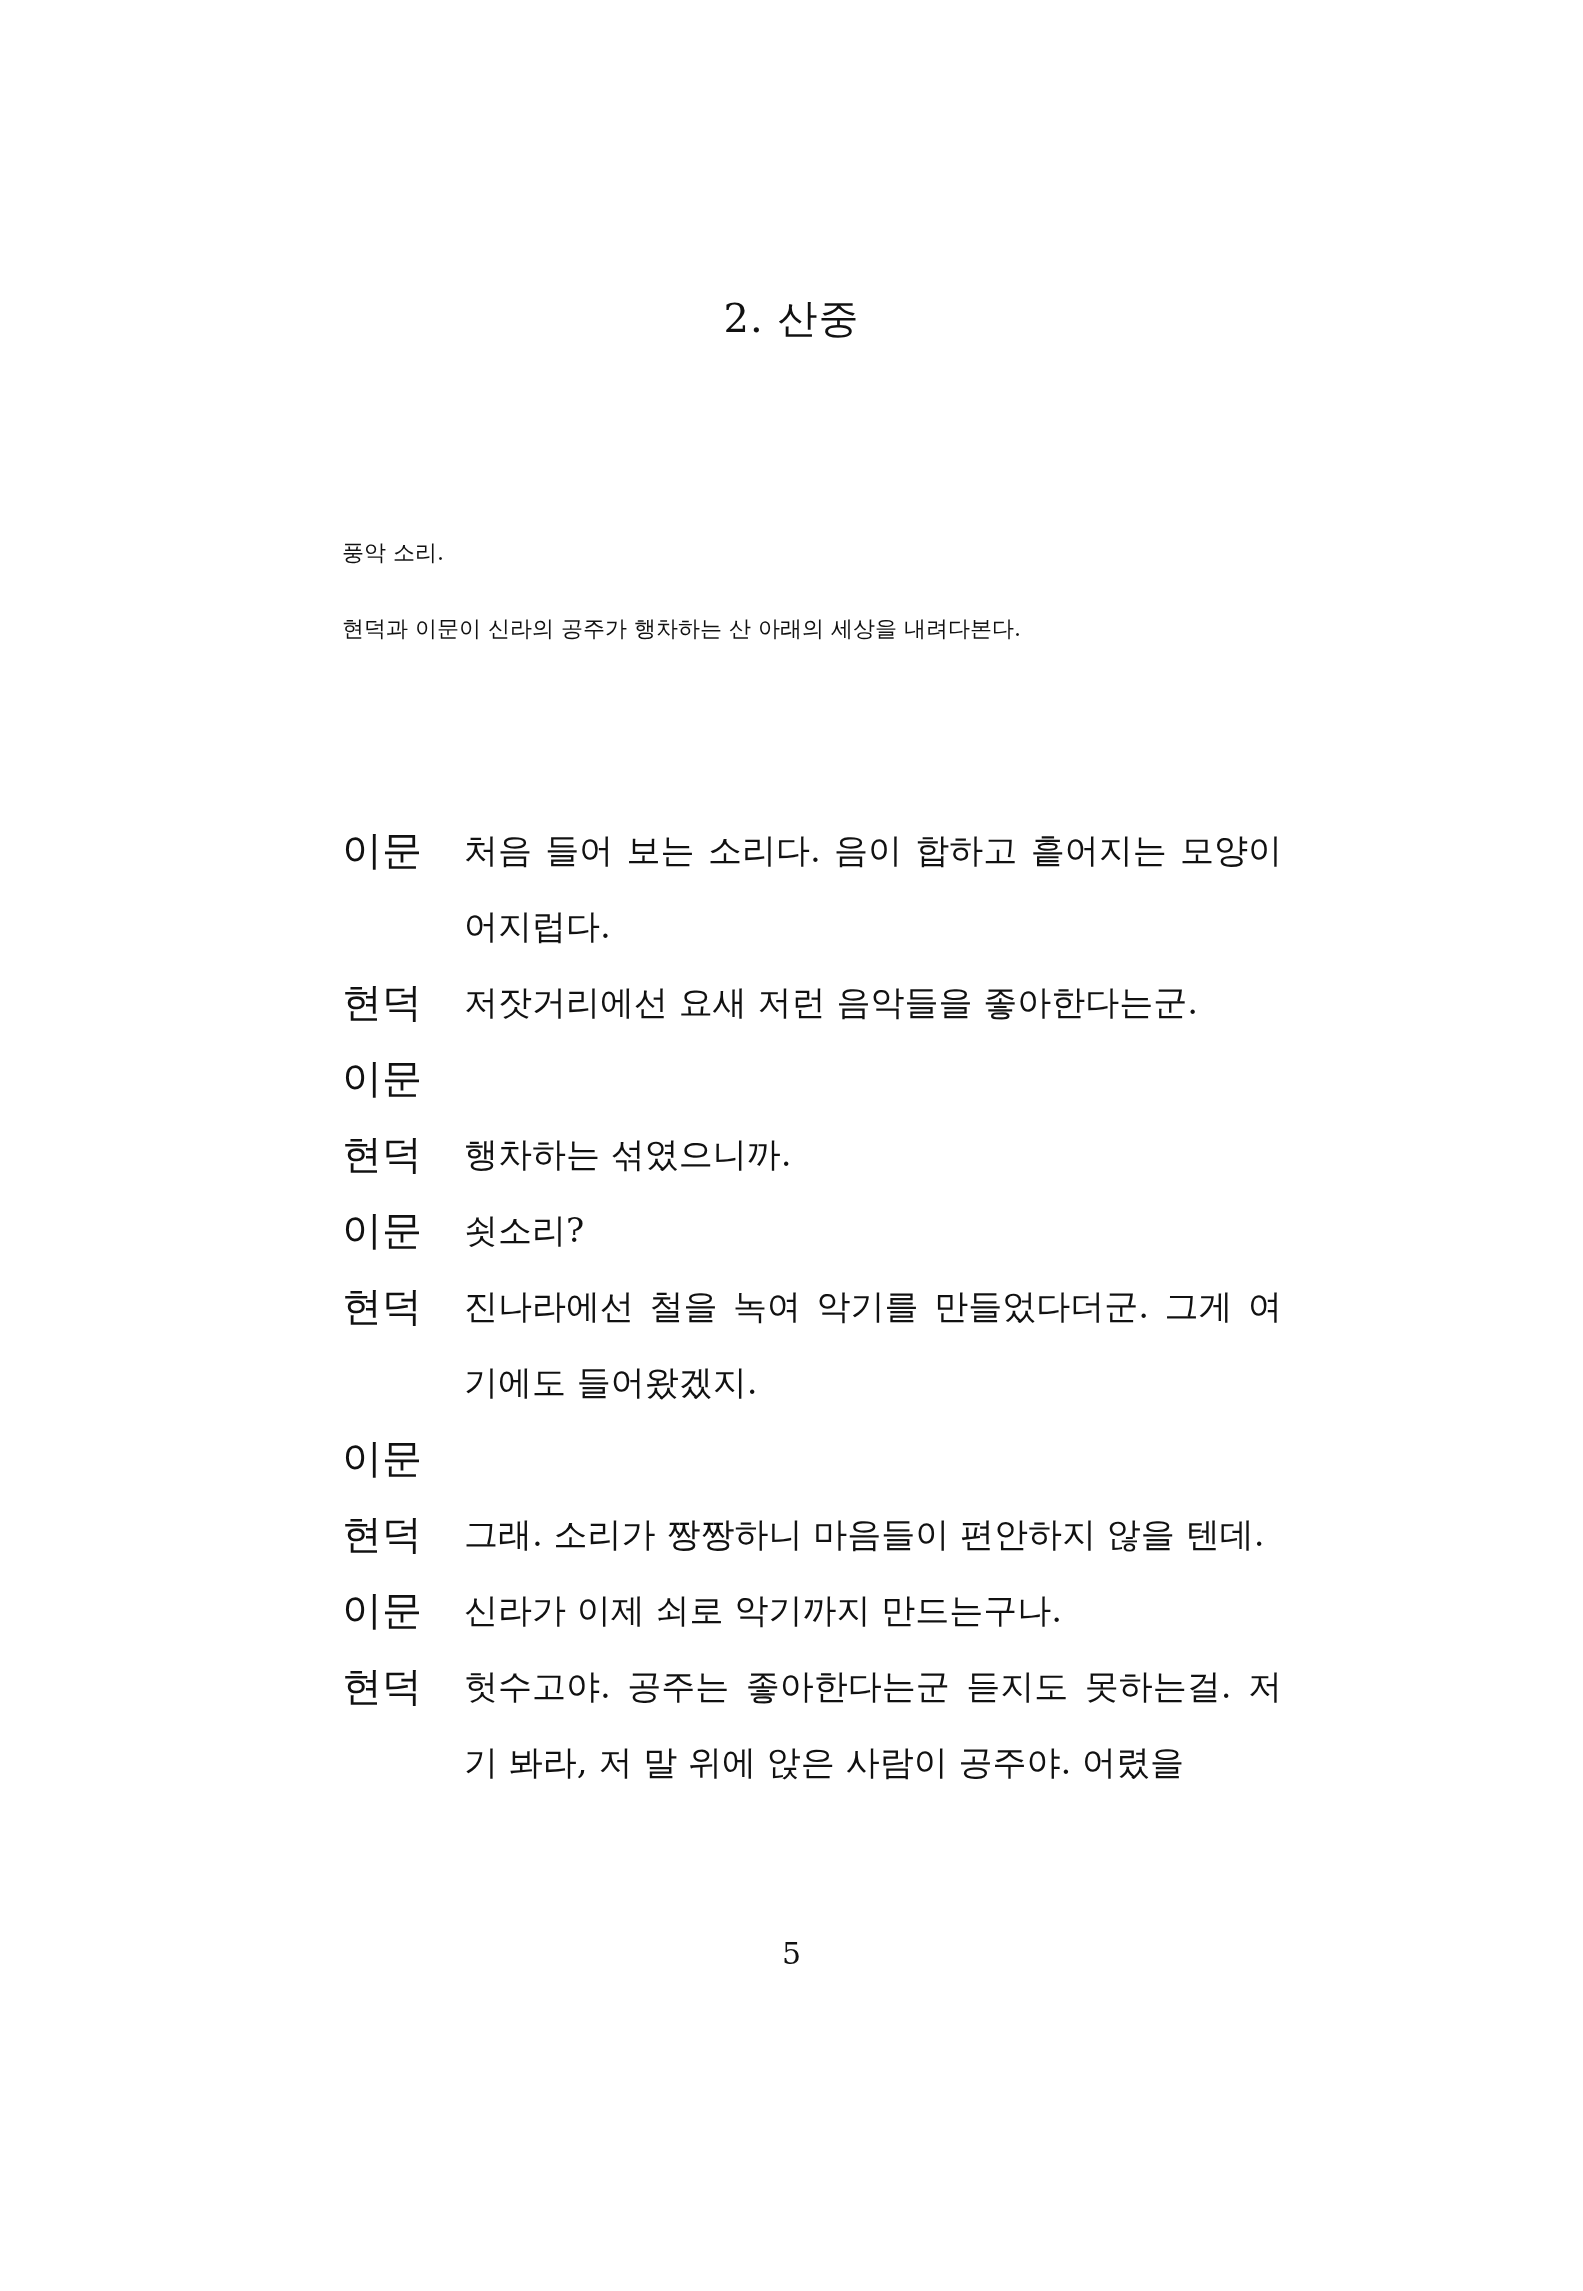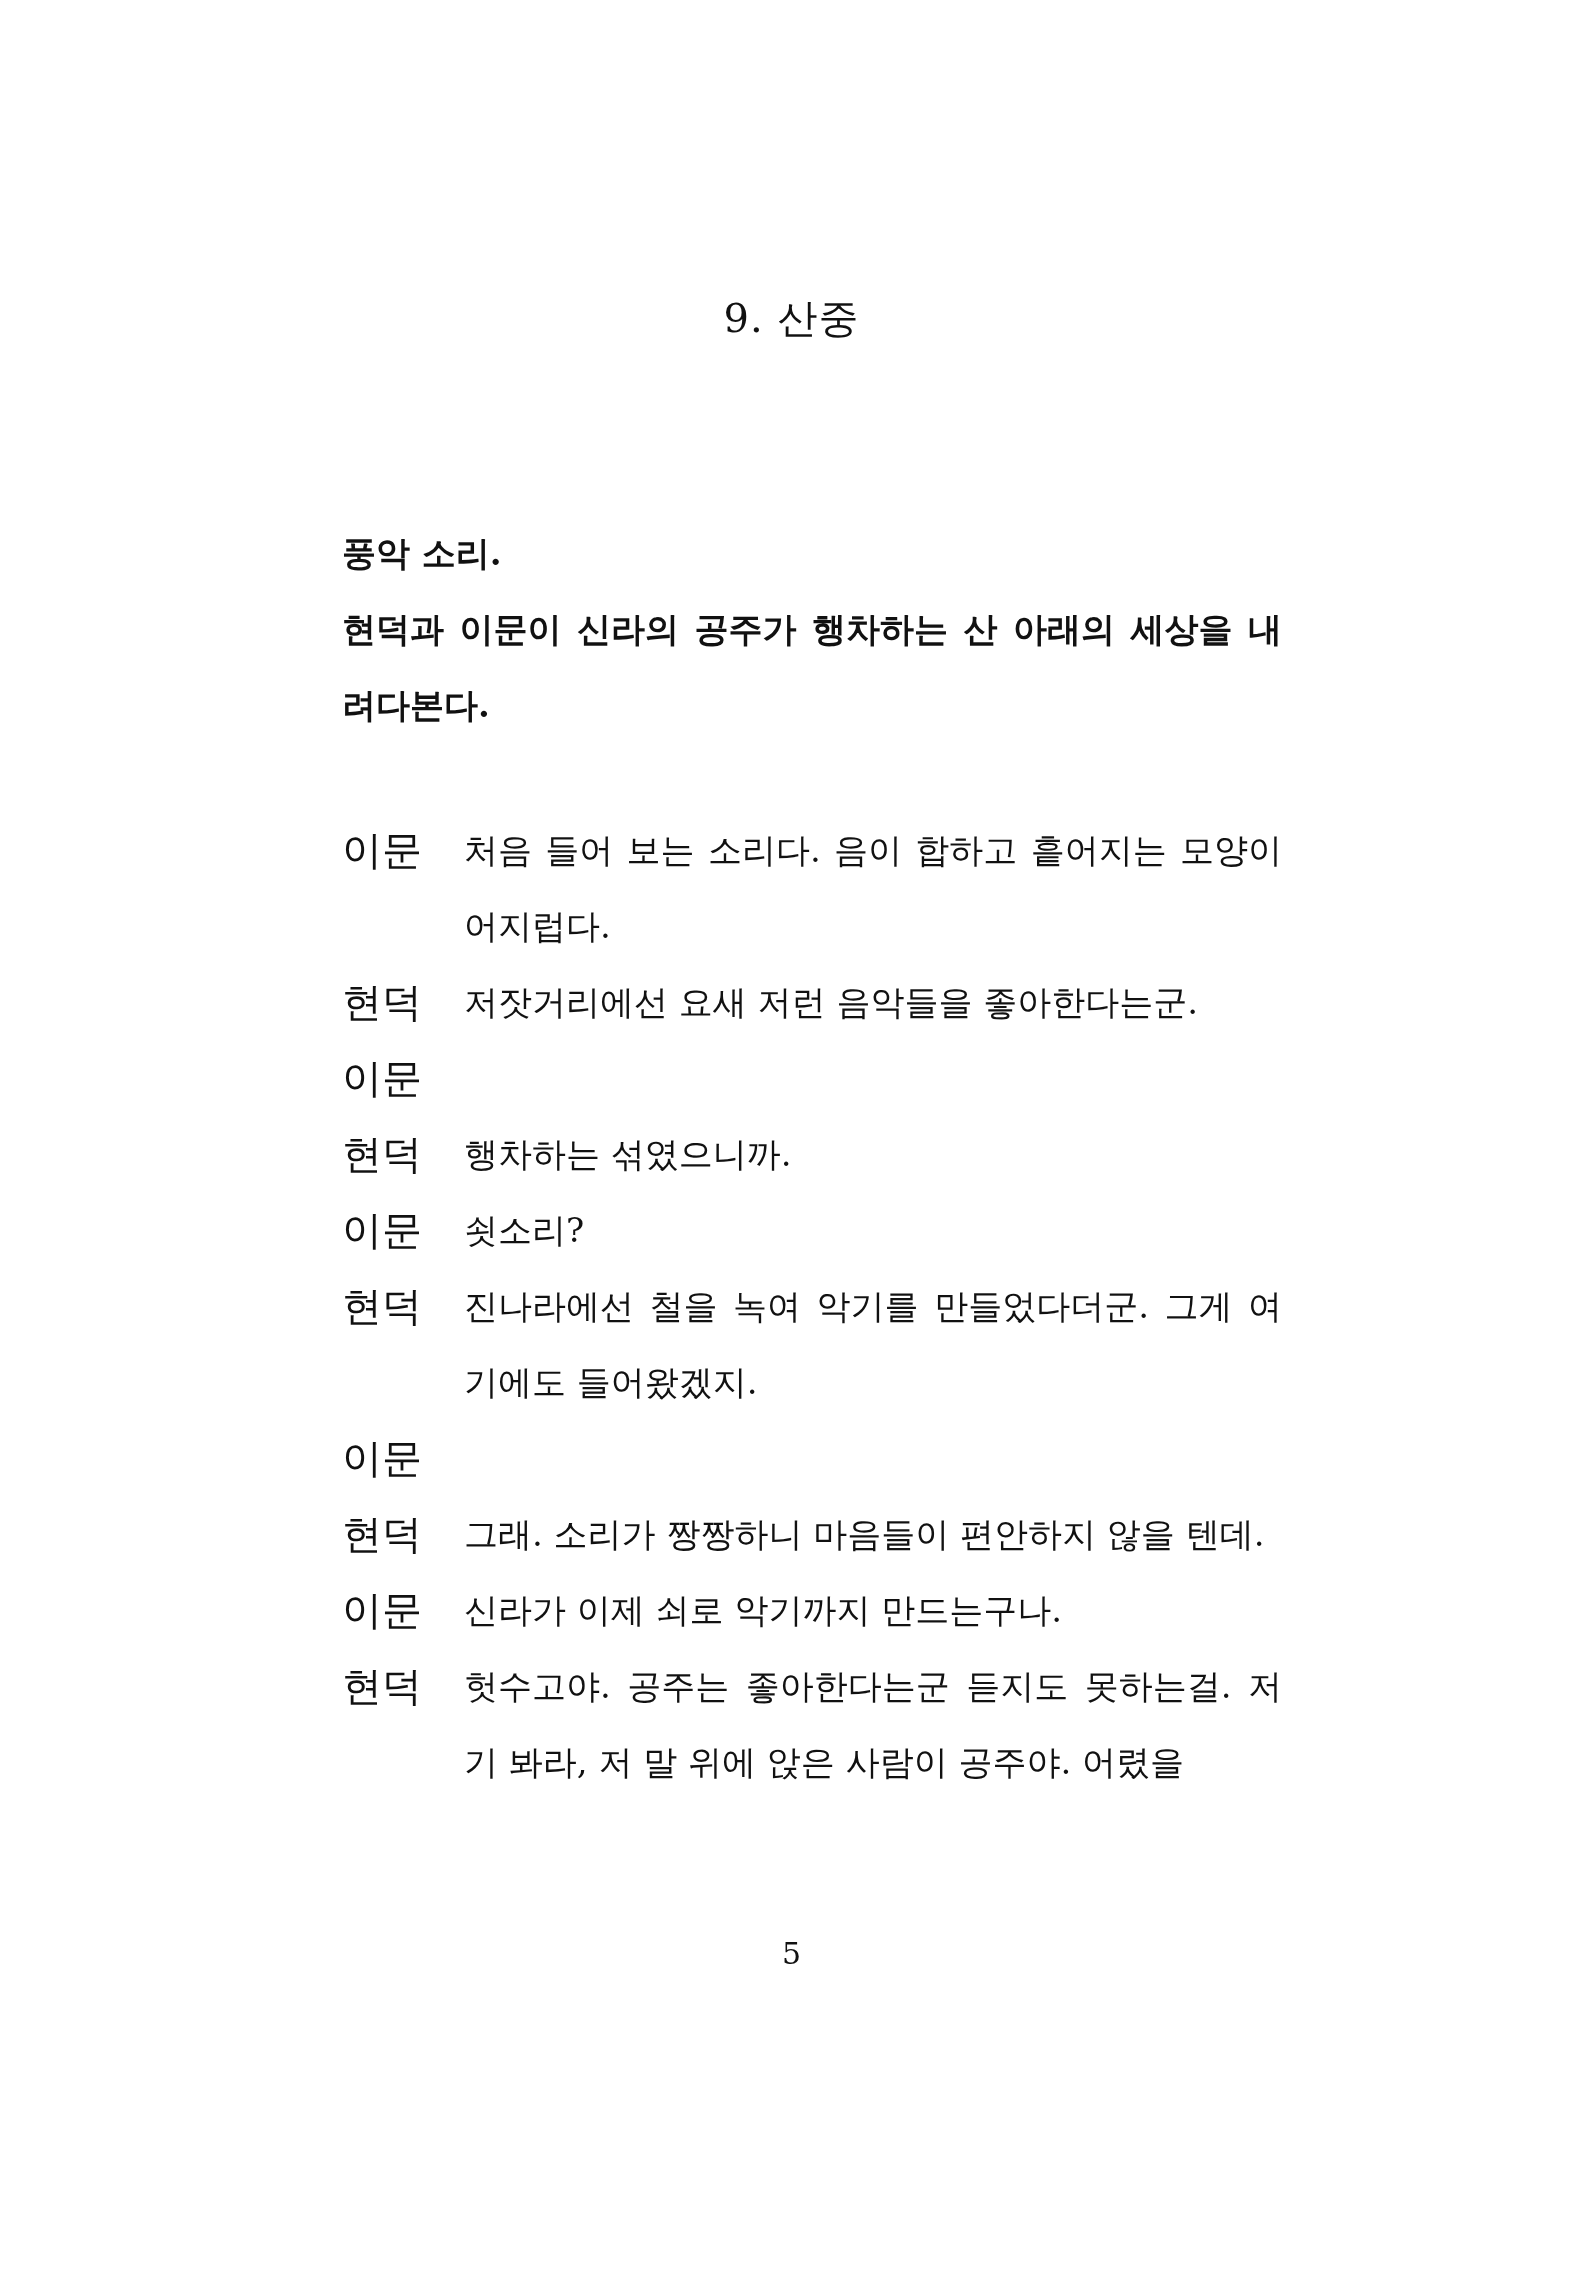--- a/index.html
+++ b/index.html
@@ -29,24 +29,23 @@
       text-align: center;
       font-size: 40px;
       line-height: 60px;
       letter-spacing: 1px;
     }
     .stage {
       position: absolute;
       left: 342px;
       top: 515px;
       width: 940px;
-      font-size: 34px;
+      font-size: 22px;
       line-height: 76px;
       text-align: justify;
-      font-weight: bold;
     }
     .stage p {
       margin: 0;
     }
     .dialogue {
       position: absolute;
       left: 342px;
       top: 812px;
       width: 940px;
     }
@@ -74,21 +73,21 @@
       text-align: center;
       font-size: 30px;
       line-height: 40px;
     }
   </style>
 </head>
 <body>
 
 <div class="page">
 
-  <div class="title">9. 산중</div>
+  <div class="title">2. 산중</div>
 
   <div class="stage">
     <p>풍악 소리.</p>
     <p>현덕과 이문이 신라의 공주가 행차하는 산 아래의 세상을 내려다본다.</p>
   </div>
 
   <div class="dialogue">
     <div class="line">
       <span class="speaker">이문</span>
       <span class="speech">처음 들어 보는 소리다. 음이 합하고 흩어지는 모양이 어지럽다.</span>

